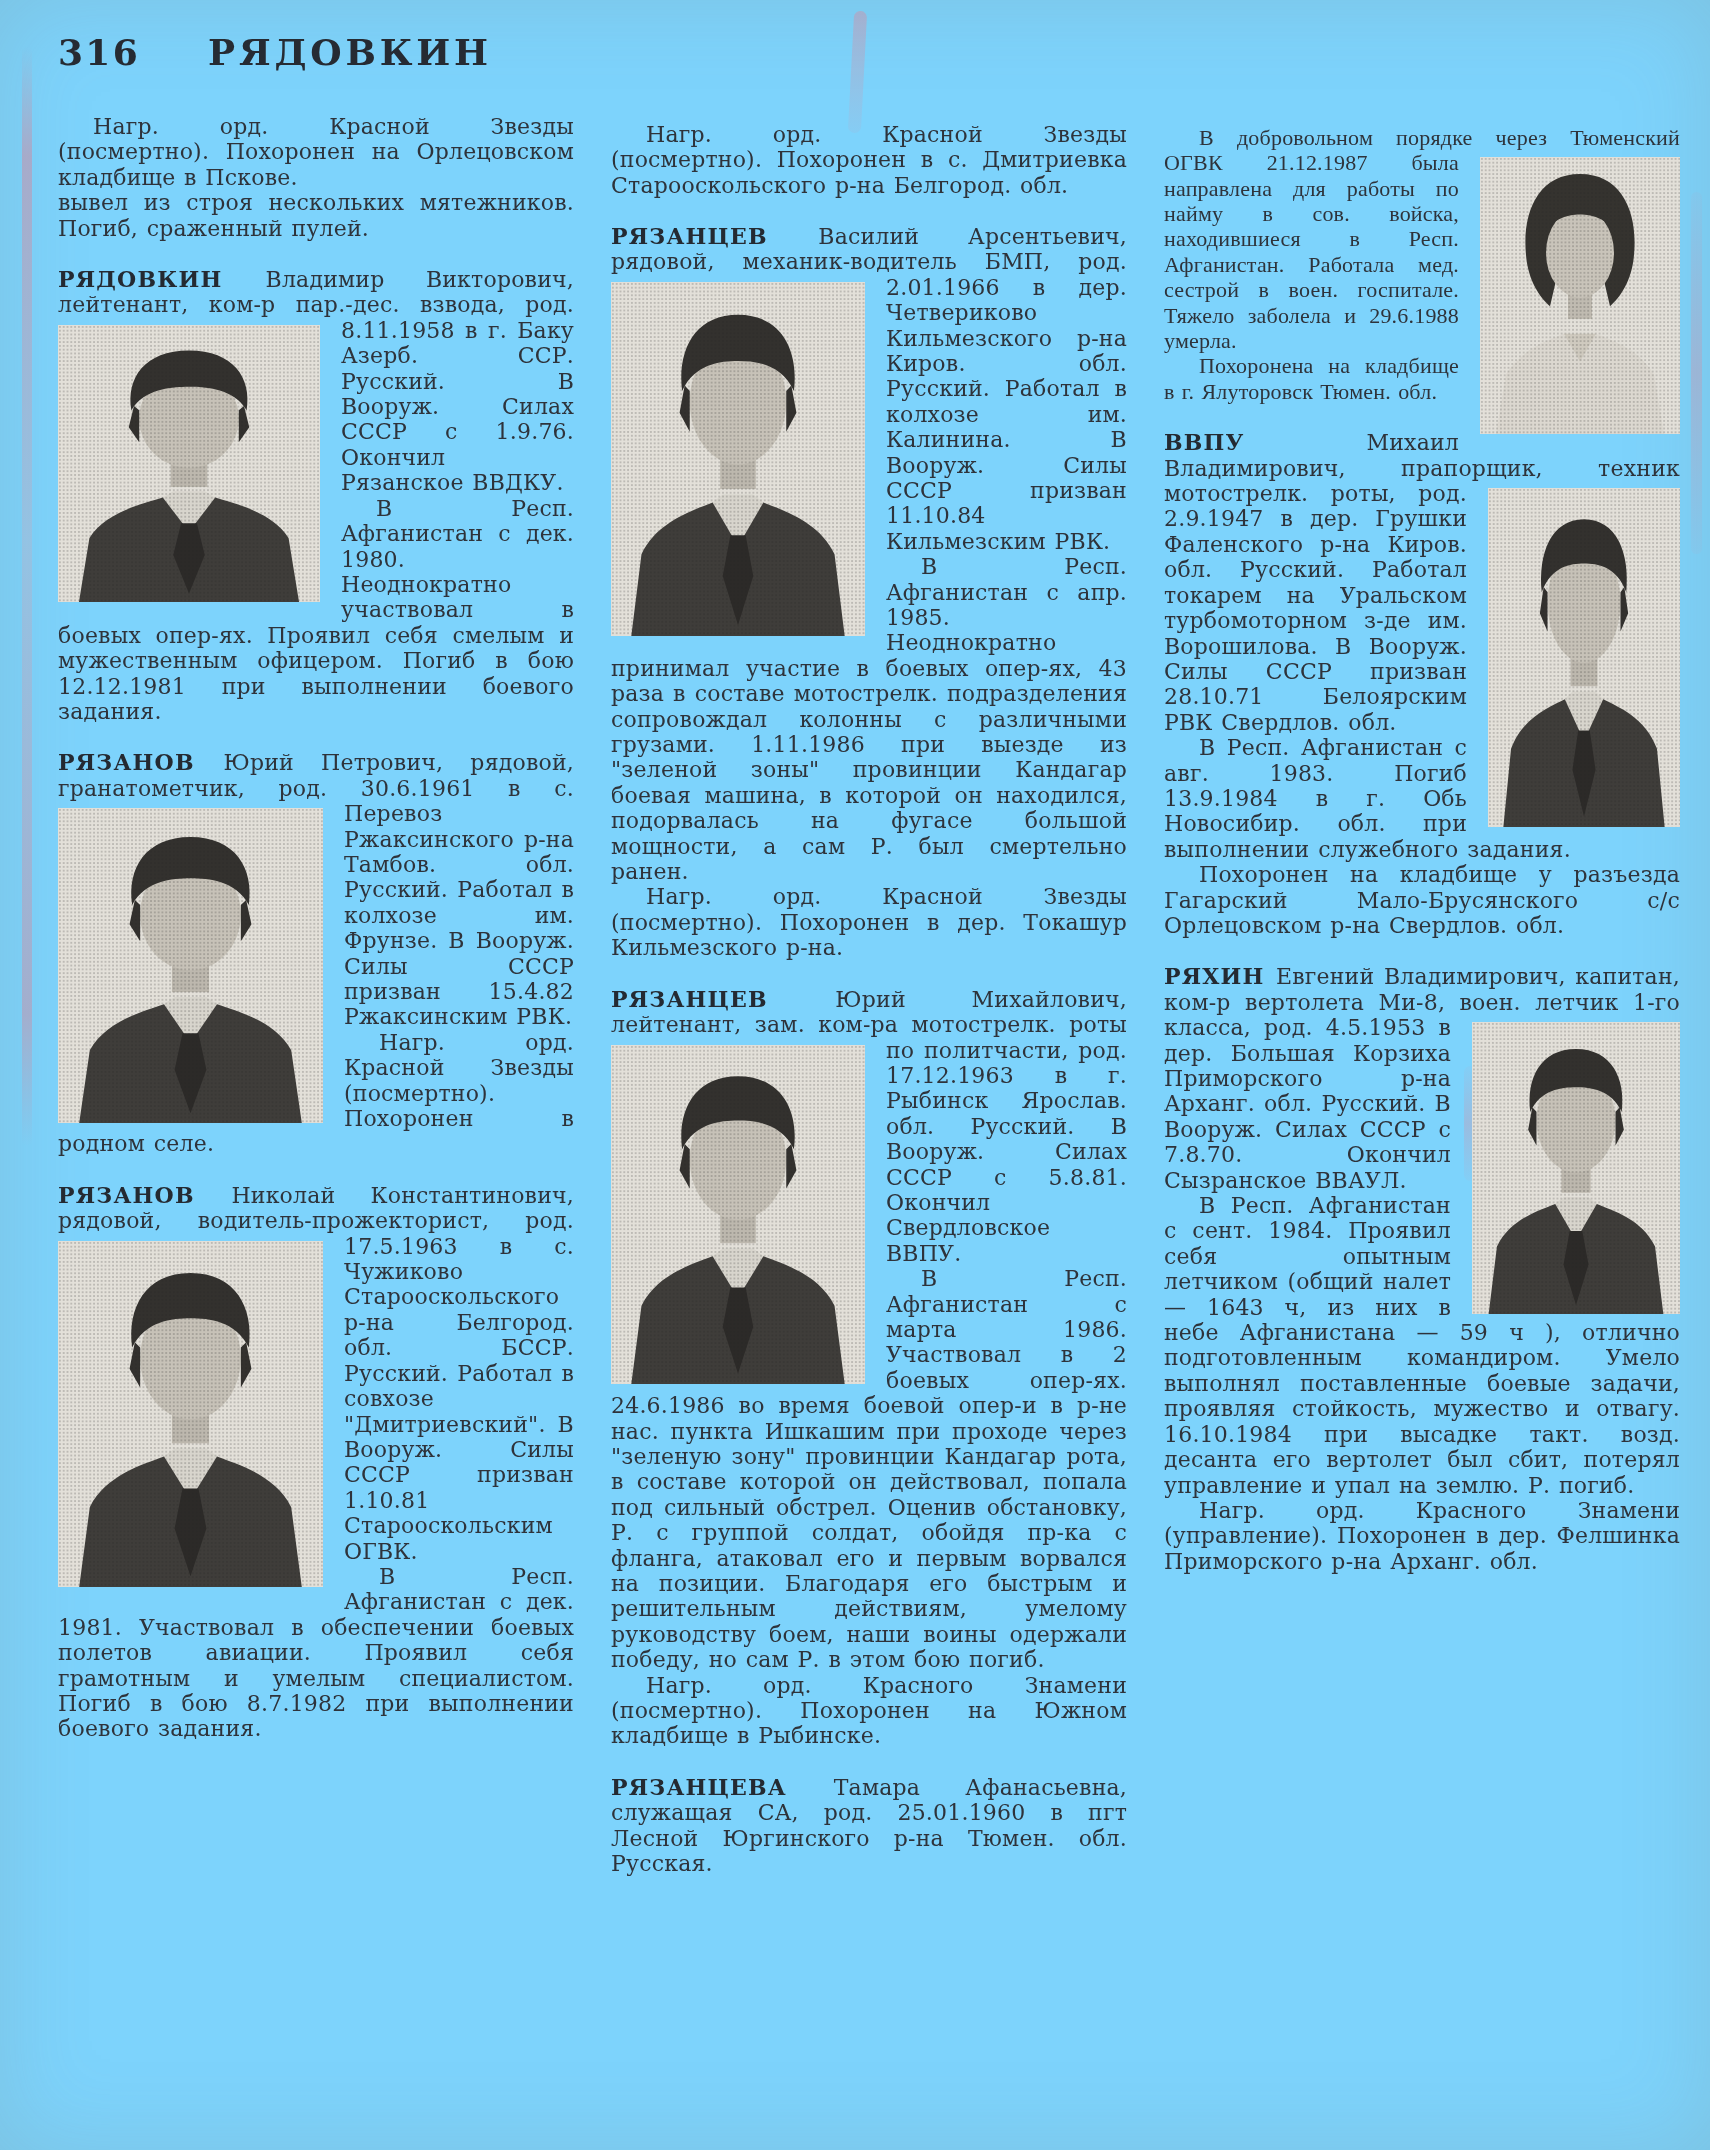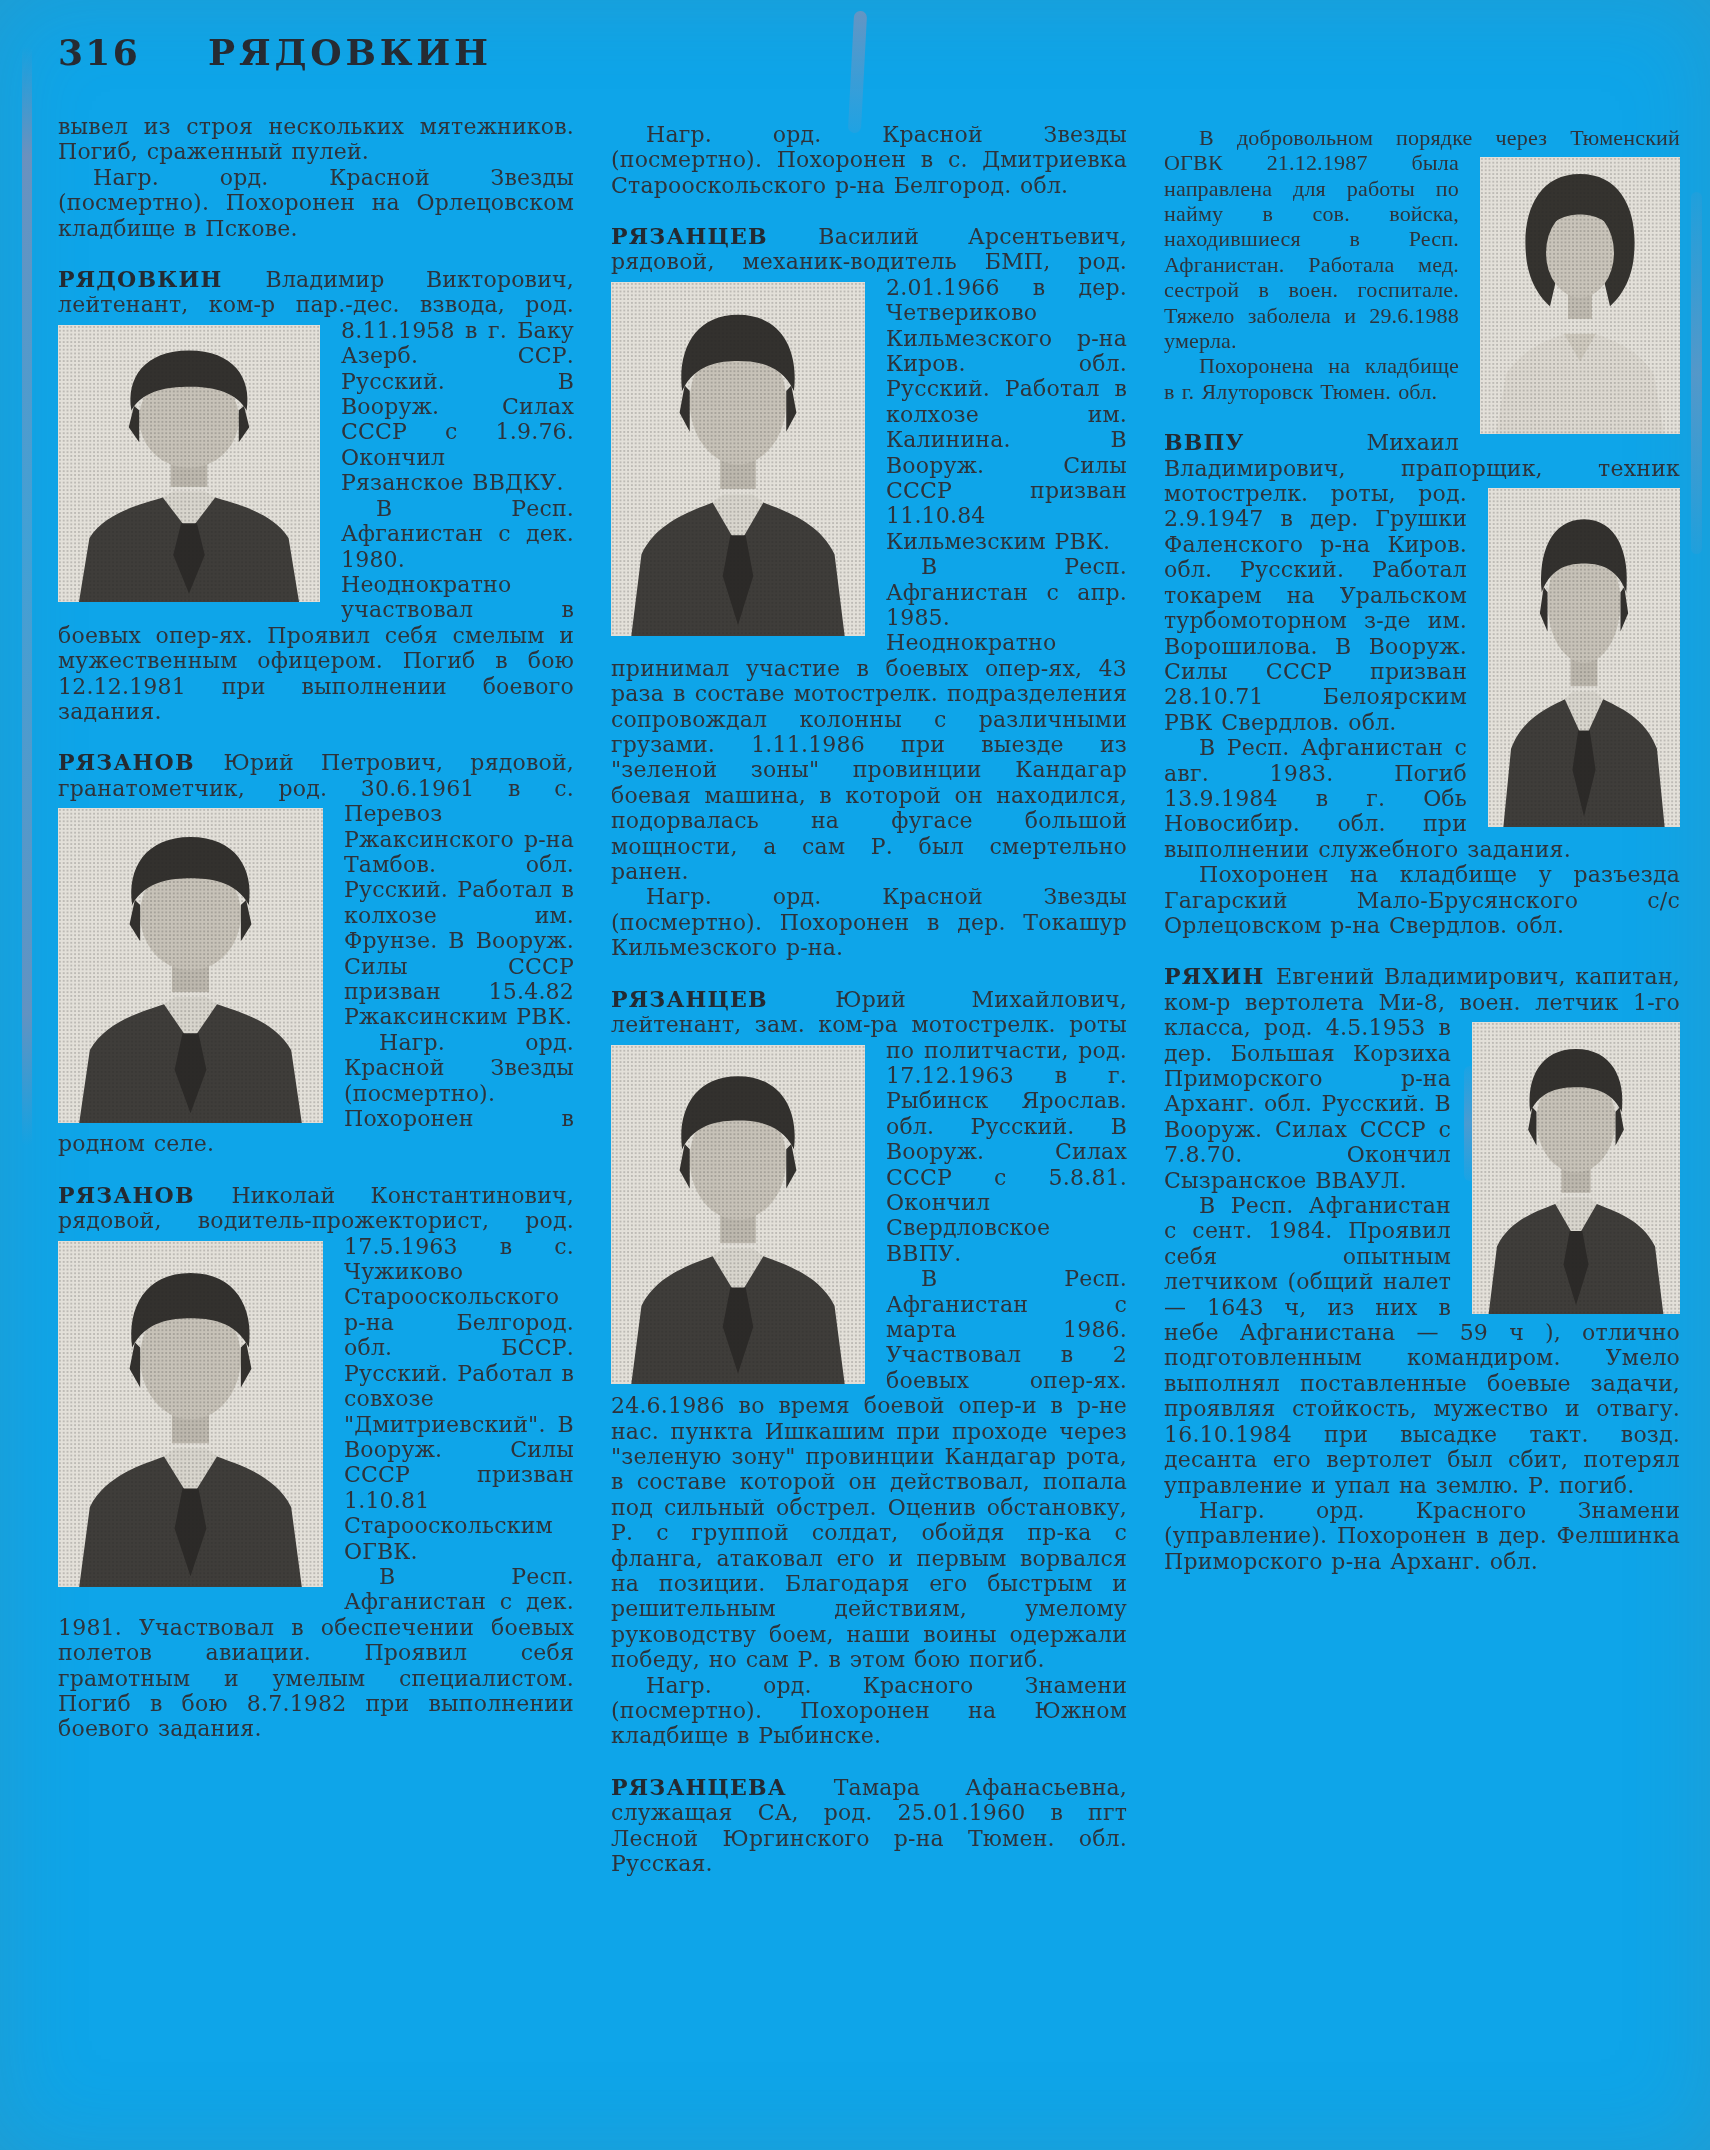--- a/index.html
+++ b/index.html
@@ -3,21 +3,21 @@
 <meta charset="utf-8">
 <style>
   html,body{margin:0;padding:0;}
   body{
     width:1711px;height:2151px;
     background:#e9e8e4;
     font-family:"DejaVu Serif","Liberation Serif",serif;
   }
   .page{
     position:relative;width:1711px;height:2151px;overflow:hidden;
-    background:#0ea5e9;
+    background:#7dd3fc;
     box-shadow:inset 0 0 92px rgba(120,115,100,.18);
     color:#2e333b;
   }
   
   .artifact{position:absolute;pointer-events:none;border-radius:6.2px;}
   .a1{left:21.5px;top:46px;width:10px;height:1100px;
       background:linear-gradient(180deg,rgba(226,122,142,0) 0%,rgba(226,122,142,.42) 10%,rgba(231,156,168,.22) 45%,rgba(226,122,142,.38) 88%,rgba(226,122,142,0) 100%);}
   .a2{left:851px;top:10.8px;width:13px;height:122px;transform:rotate(3deg);
       background:linear-gradient(180deg,rgba(228,130,150,.38),rgba(228,130,150,.08));}
   .a3{left:1691px;top:192px;width:10.8px;height:362px;
@@ -72,22 +72,22 @@
   <div class="artifact a3"></div>
   <div class="artifact a4"></div>
 
   <header class="pagehead">
     <span class="pagenum">316</span><span class="headword">РЯДОВКИН</span>
   </header>
 
   <div id="columns">
       <div class="column">
         <div class="block cont">
+          <p class="para ind">Нагр. орд. Красной Звезды (посмертно). Похоронен на Орлецовском кладбище в Пскове.</p>
           <p class="para">вывел из строя нескольких мятежников. Погиб, сраженный пулей.</p>
-          <p class="para ind">Нагр. орд. Красной Звезды (посмертно). Похоронен на Орлецовском кладбище в Пскове.</p>
         </div>
         <div class="block entry">
           <p class="para"><b class="surname">РЯДОВКИН </b>Владимир Викторович, лейтенант, ком-р пар.-дес. взвода, род. <span class="photo left" style="width: 262px; height: 277px;">
               <svg viewBox="0 0 100 130" preserveAspectRatio="none">
                 <rect width="100" height="130" fill="#e3e0d9"></rect>
                 <rect x="43" y="58" width="14" height="18" fill="#bdb8ae"></rect>
                 <ellipse cx="50" cy="44" rx="19" ry="23" fill="#c7c2b8"></ellipse>
                 <path d="M50 12 C33 12 26 25 28 40 C33 30 43 29 50 29 C57 29 67 30 72 40 C74 25 67 12 50 12 Z" fill="#33312e"></path>
                 <path d="M29 38 L27 48 L31 55 L31 40 Z M71 38 L73 48 L69 55 L69 40 Z" fill="#33312e"></path>
                 <path d="M8 130 L12 100 C18 88 32 84 40 81 L60 81 C68 84 82 88 88 100 L92 130 Z" fill="#3f3d3a"></path>

